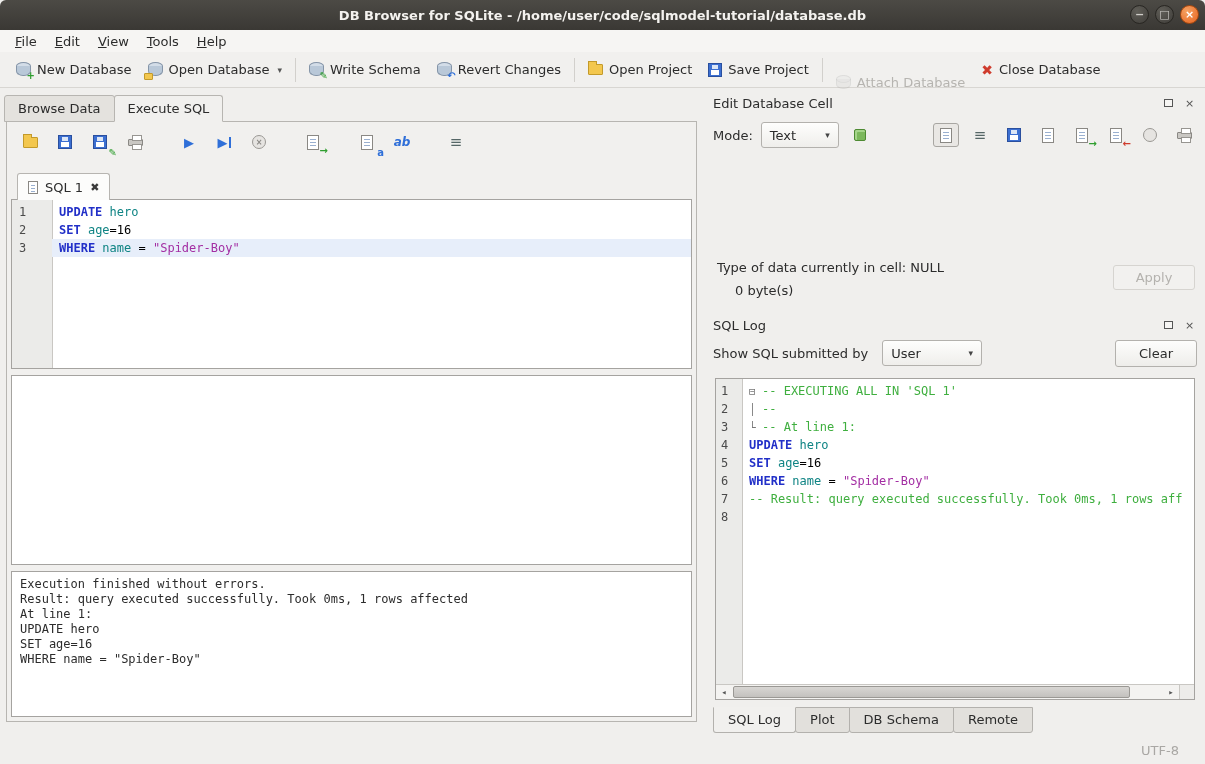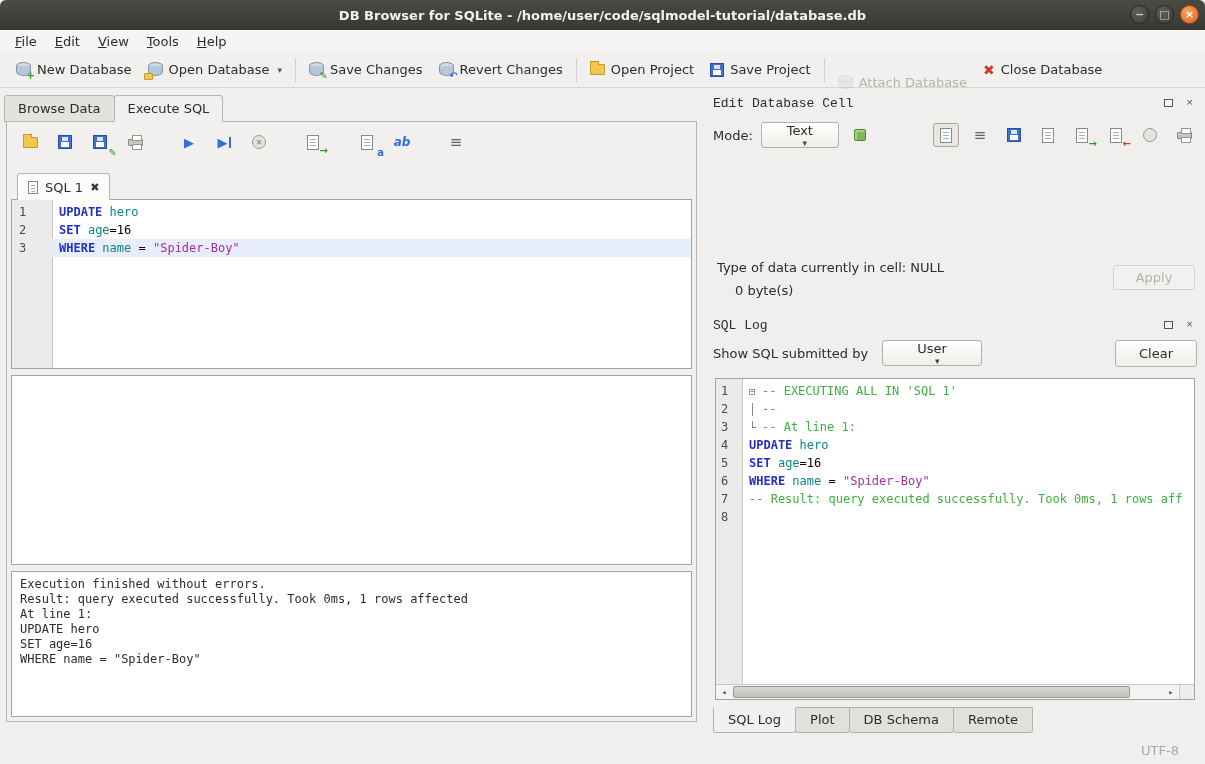--- a/index.html
+++ b/index.html
@@ -104,27 +104,27 @@
   .tok-id { color:var(--c-identifier,#0f8484); }
   .tok-str { color:var(--c-string,#a32ea3); }
   .tok-com { color:var(--c-comment,#3faf3f); }
   .tok-pl { color:#000; }
   .fold { display:inline-block; width:13px; color:#777; font-size:11px; }
   .results-box { position:absolute; left:4px; top:253px; width:681px; height:190px; border:1px solid #a5a3a0; background:#fff; }
   .output-box { position:absolute; left:4px; top:449px; width:681px; height:146px; border:1px solid #a5a3a0; background:#fff;
     font-family:"DejaVu Sans Mono","Liberation Mono",monospace; font-size:12px; line-height:15px;
     padding:5px 8px; white-space:pre; overflow:hidden; }
   
-  .dock-header { position:absolute; left:10px; right:8px; height:18px; display:flex; align-items:center; gap:6px;font-family:Liberation Mono, monospace; }
+  .dock-header { position:absolute; left:10px; right:8px; height:18px; display:flex; align-items:center; gap:6px; }
   .dock-header .dtitle { flex:1; }
   .dock-btn { width:15px; height:14px; display:flex; align-items:center; justify-content:center; color:#555; font-size:11px; line-height:1; }
   #dock1-header { top:6px; }
   .mode-row { position:absolute; left:10px; right:8px; top:32px; height:30px; display:flex; align-items:center; gap:8px; }
   .combo { display:flex; align-items:center; justify-content:space-between; height:26px; padding:0 8px;
-    background:linear-gradient(#fefefd,#efeeeb); border:1px solid #b3b1ad; border-radius:3px;flex-direction:column; }
+    background:linear-gradient(#fefefd,#efeeeb); border:1px solid #b3b1ad; border-radius:3px; }
   .combo .arr { font-size:9px; color:#444; margin-left:10px; }
   .combo.mode-combo { width:78px; }
   .combo.user-combo { width:100px; }
   .cell-icons { display:flex; align-items:center; gap:8px; margin-left:auto; }
   .cell-box { position:absolute; left:12px; top:78px; width:480px; height:84px;
     background:#fff; border:1px solid #a5a3a0; padding:6px 11px; color:#222; }
   .info-line1 { position:absolute; left:14px; top:172px; }
   .info-line2 { position:absolute; left:32px; top:195px; }
   .btn { display:flex; align-items:center; justify-content:center; height:27px;
     background:linear-gradient(#fdfdfc,#eeedea); border:1px solid #b3b1ad; border-radius:3px; }
@@ -188,21 +188,21 @@
         <span class="mini-folder"></span>
       </span>
     <span>Open Database</span>
     <span class="dd-arrow">▾</span>
   </div>
   <div class="tb-sep"></div>
   <div class="tb-btn">
     <span class="ic-db">
         <span class="mini-badge green">✎</span>
       </span>
-    <span>Save Changes</span>
+    <span>Write Schema</span>
   </div>
   <div class="tb-btn">
     <span class="ic-db">
         <span class="mini-badge blue">↶</span>
       </span>
     <span>Revert Changes</span>
   </div>
   <div class="tb-sep"></div>
   <div class="tb-btn">
     <span class="ic-folder"></span>

